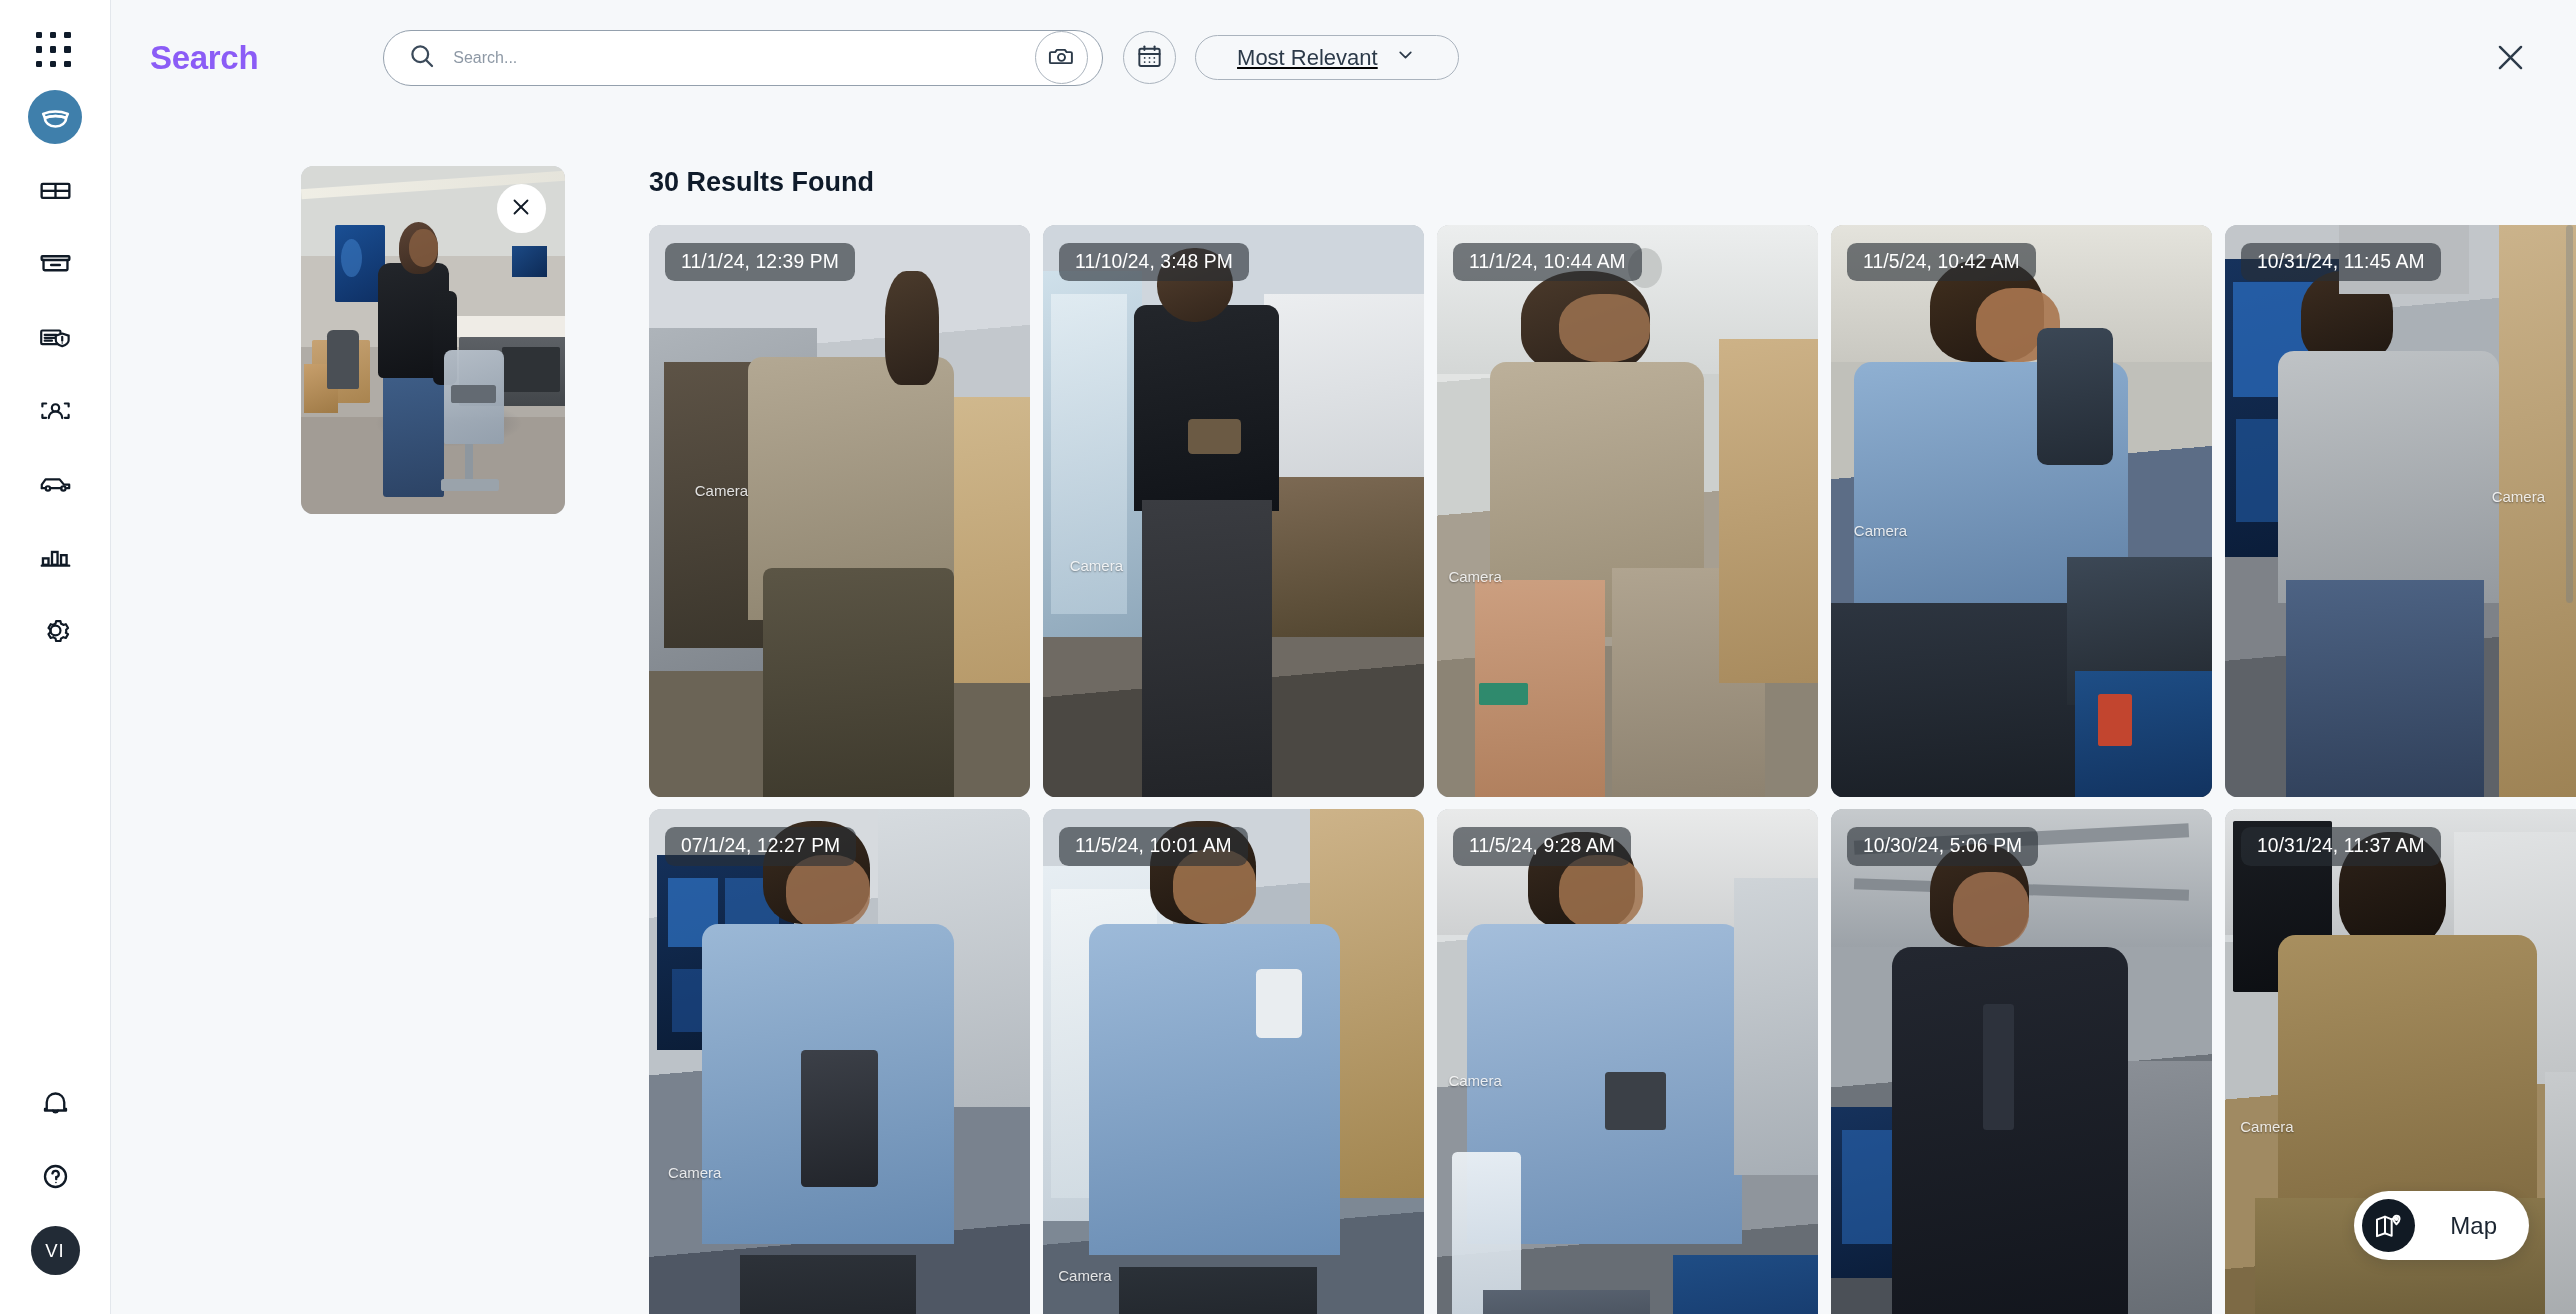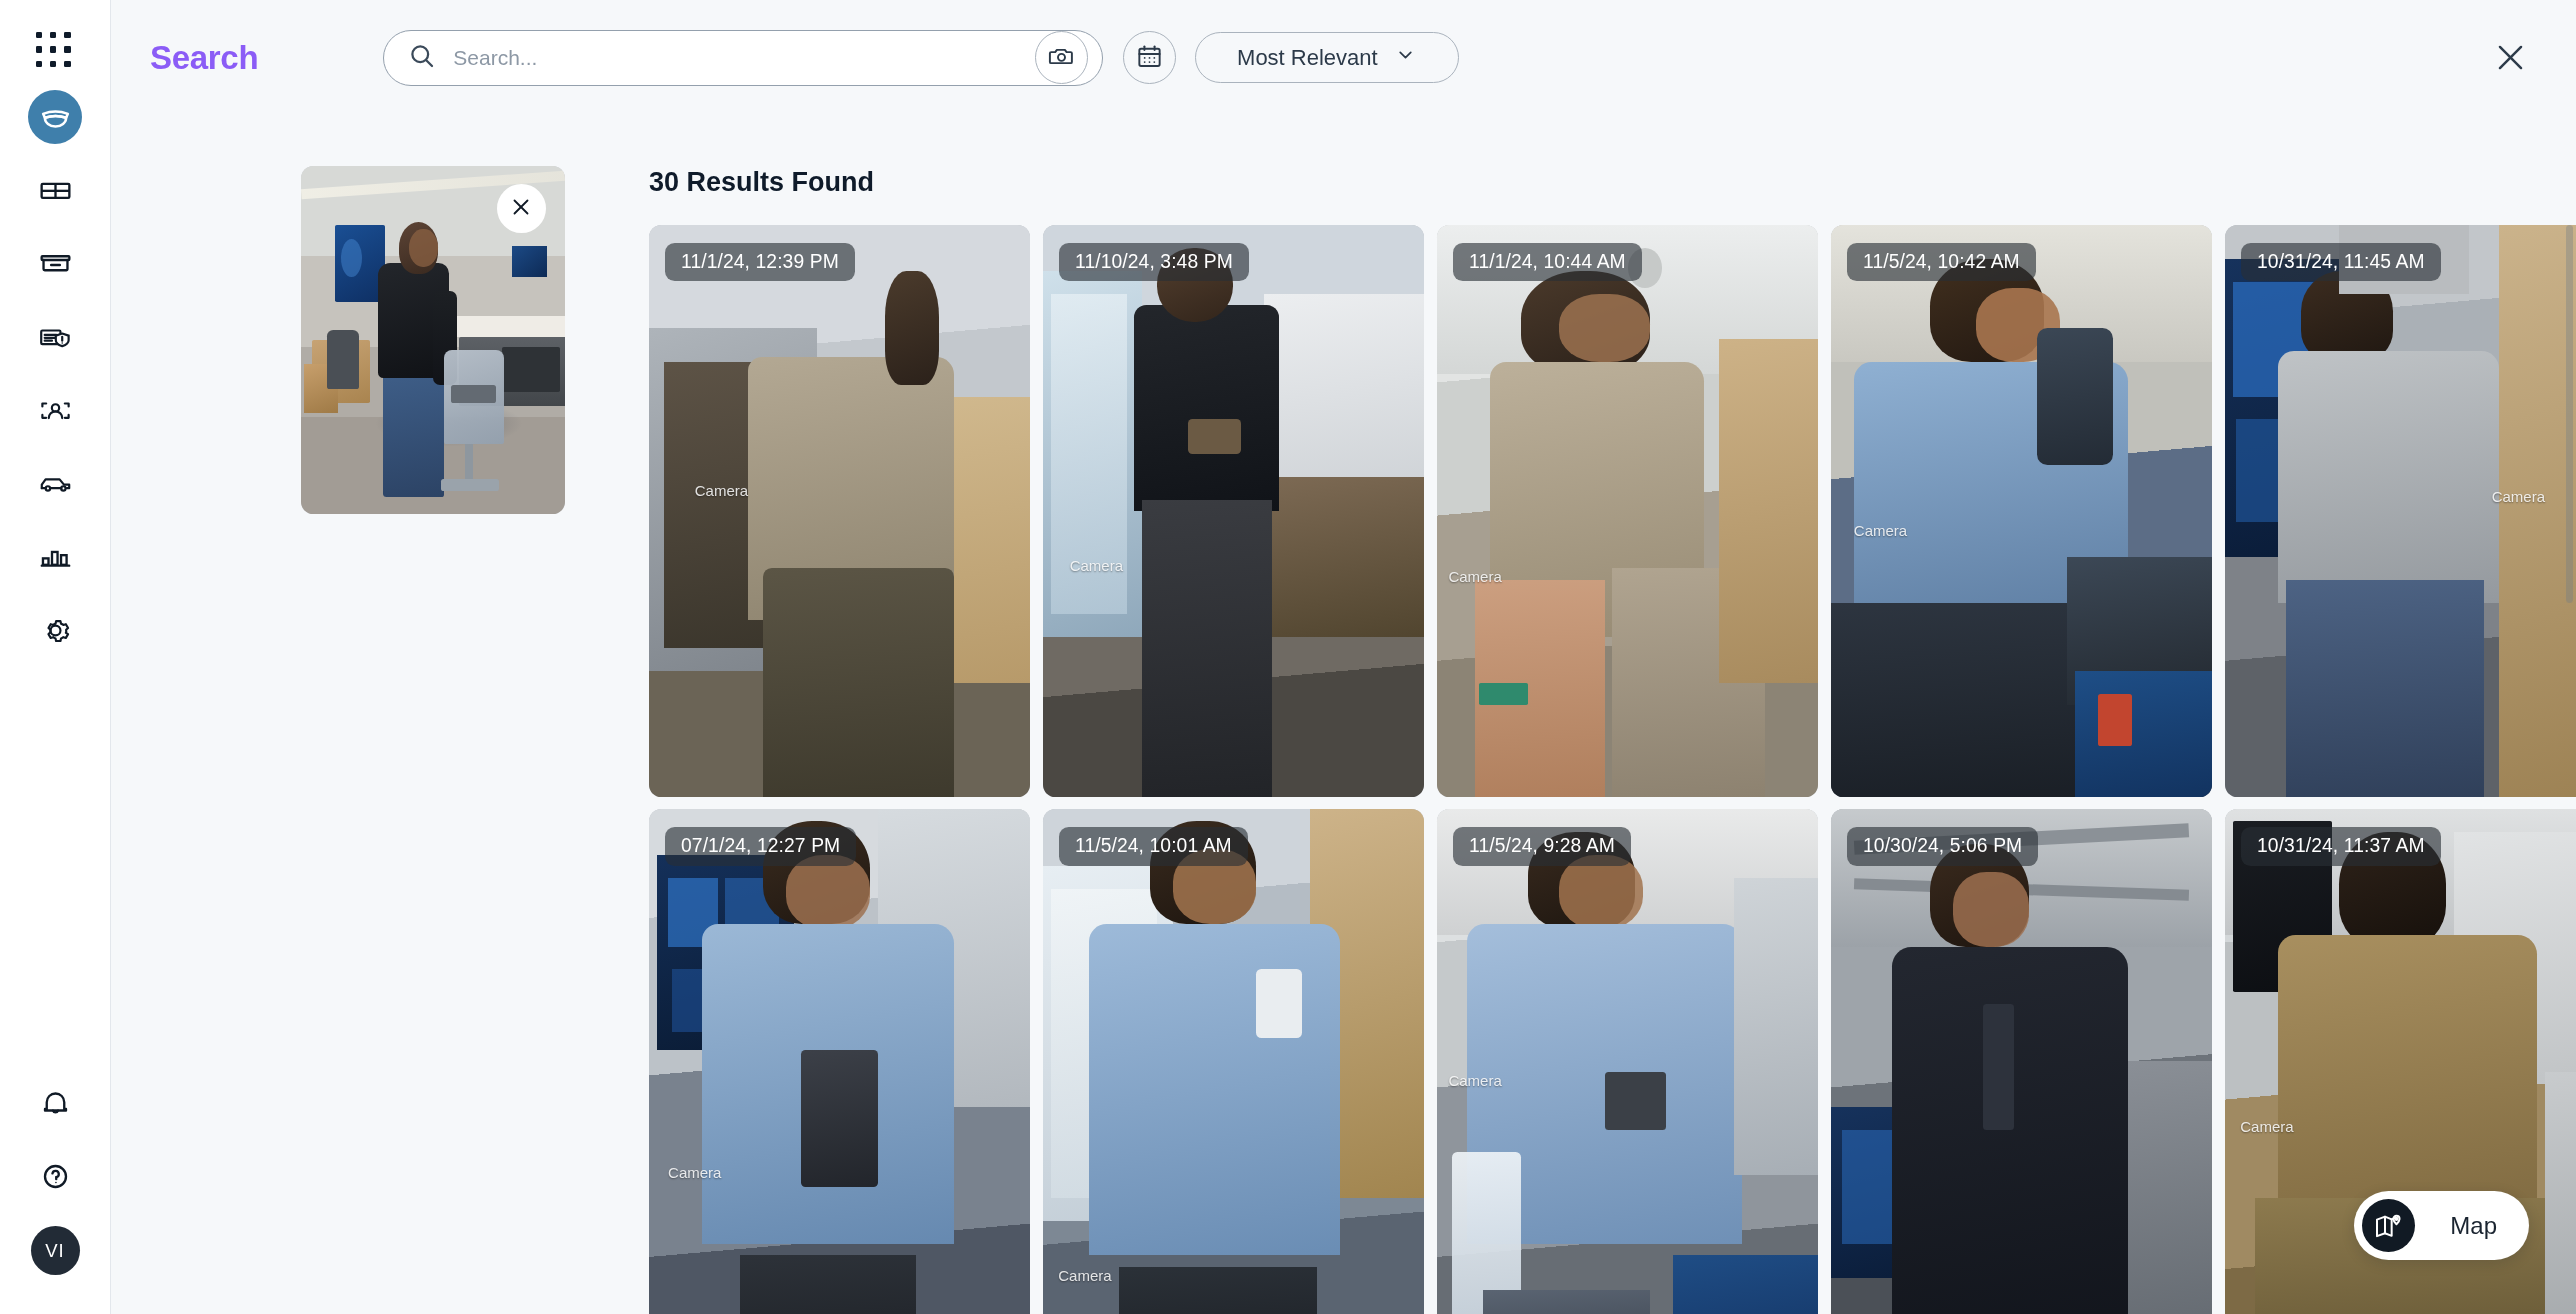--- a/index.html
+++ b/index.html
@@ -55,33 +55,33 @@
     letter-spacing: -0.3px; white-space: nowrap;
   }
   .searchwrap { display: flex; align-items: center; gap: 19.3px; margin-left: 125px; }
   .searchbar {
     width: 720px; height: 56px; background: #ffffff;
     border: 1.3px solid #94a0ad; border-radius: 30px;
     display: flex; align-items: center; padding: 0 14px 0 23px; gap: 16px;
   }
   .searchbar input {
     flex: 1 1 auto; border: none; outline: none; background: transparent;
-    font-family: "Liberation Sans", sans-serif; font-size: 21px; color: #0f766e;
+    font-family: "Liberation Sans", sans-serif; font-size: 16px; color: #0f766e;
   }
   .searchbar input::placeholder { color: #8d98a5; }
   .circle-btn {
     width: 53px; height: 53px; border-radius: 50%;
     border: 1.3px solid #aab3bd; background: transparent;
     display: flex; align-items: center; justify-content: center; cursor: pointer;
   }
   .sort-pill {
-    height: 51px; min-width: 264px; border-radius: 30px;
+    height: 45px; min-width: 264px; border-radius: 30px;
     border: 1.3px solid #aab3bd; background: transparent;
     display: flex; align-items: center; justify-content: center; gap: 16px;
-    padding: 11px 26px; cursor: pointer;
+    padding: 11px 26px; cursor: pointer; text-decoration: underline;
   }
   .sort-pill span { font-size: 22px; color: #2c3a49; white-space: nowrap; }
   .close-x { margin-left: auto; cursor: pointer; display: flex; align-items: center; }
 
   .beta-note {
     position: absolute; left: 510px; top: 117px;
     font-size: 17.6px; color: #5d6b7a; white-space: nowrap;
   }
   .beta-note a { color: #2f79ad; text-decoration: none; font-weight: 400; }
 

